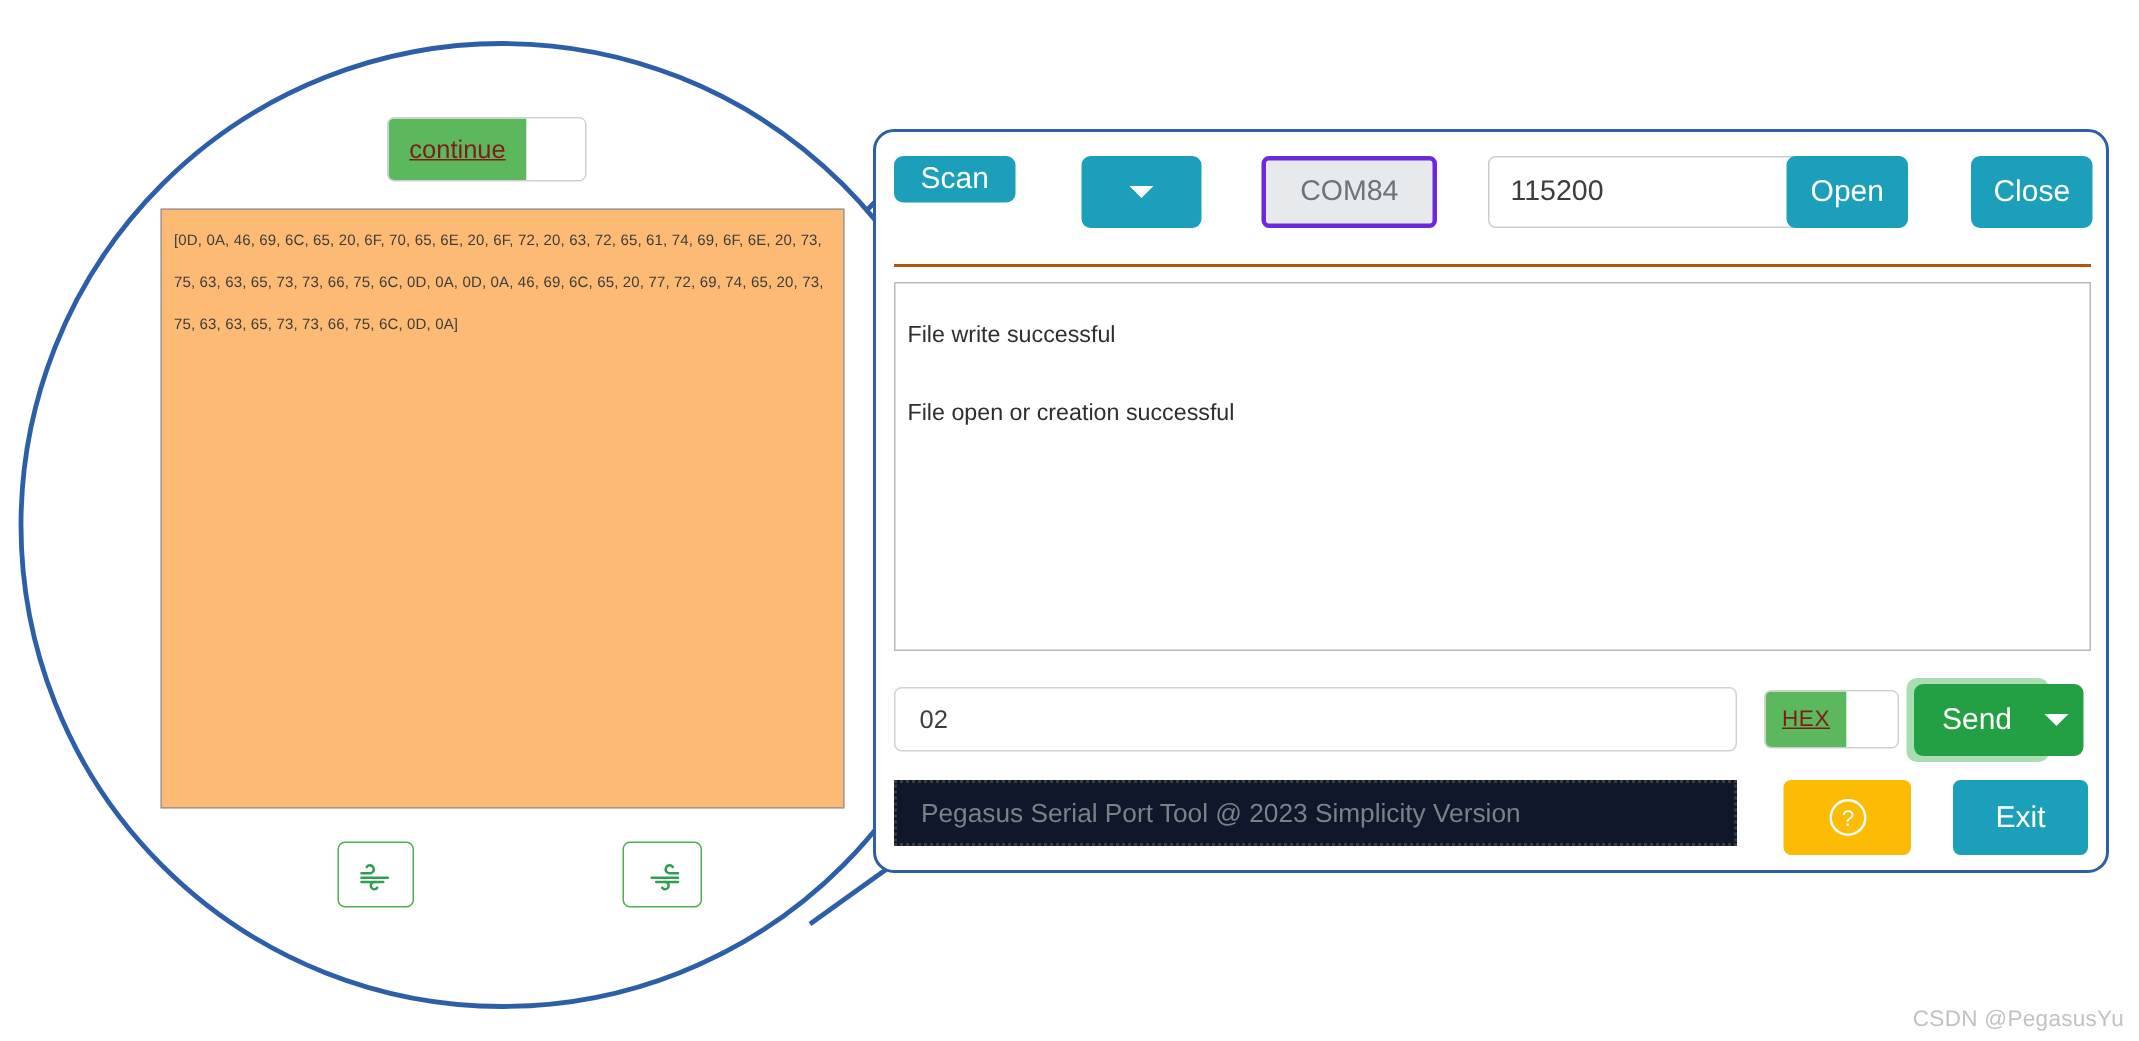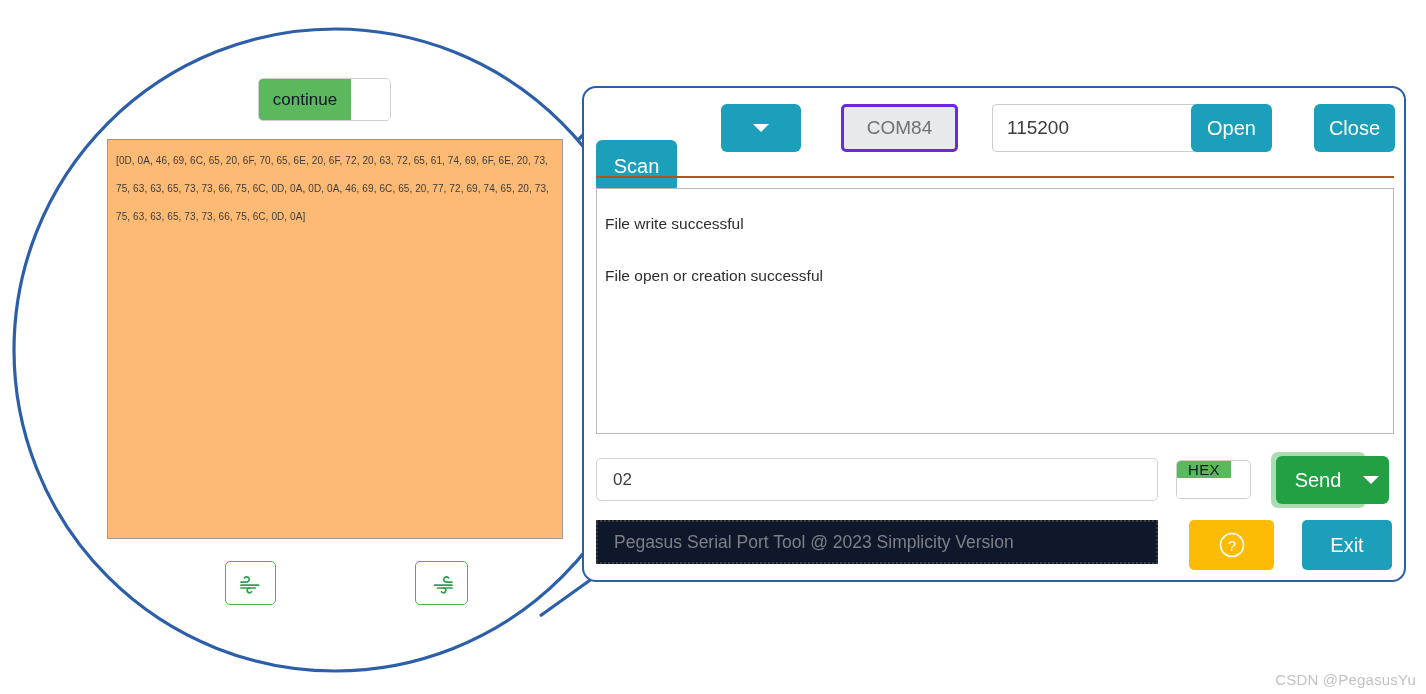--- a/index.html
+++ b/index.html
@@ -42,22 +42,23 @@
     border: 1px solid #cfcfcf;
     border-radius: 5px;
     background: #ffffff;
     overflow: hidden;
     box-sizing: border-box;
   }
   .toggle-on {
     display: flex;
     align-items: center;
     justify-content: center;
-    color: #0f172a;
+    color: #7f1d1d;
     font-weight: 400;
+    text-decoration: underline;
   }
   .toggle-knob {
     background: #ffffff;
   }
 
   #continue-toggle {
     left: 258px;
     top: 78px;
     width: 133px;
     height: 43px;
@@ -146,21 +147,21 @@
     background: #1b9fbb;
     color: #ffffff;
     font-size: 20px;
     font-family: "Liberation Sans", sans-serif;
     display: flex;
     align-items: center;
     justify-content: center;
     cursor: pointer;
     padding: 0;
   }
-  #scan-btn      { left: 0px;   top: 0px; width: 81px;  height: 52px; margin-top: 36px; }
+  #scan-btn      { left: 0px;   top: 0px; width: 81px;  height: 31px; }
   #scan-drop-btn { left: 125px; top: 0px; width: 80px;  height: 48px; }
   #open-btn      { left: 595px; top: 0px; width: 81px;  height: 48px; }
   #close-btn     { left: 718px; top: 0px; width: 81px;  height: 48px; align-items: center; }
 
   #port-display {
     position: absolute;
     left: 245px; top: 0px; width: 117px; height: 48px;
     box-sizing: border-box;
     border: 3px solid #6d28d9;
     border-radius: 5px;
@@ -238,21 +239,21 @@
     border-radius: 5px;
     background: #ffffff;
     color: #3c3c3c;
     font-size: 17px;
     font-family: "Liberation Sans", sans-serif;
     padding-left: 16px;
     outline: none;
   }
 
   #hex-toggle {
-    left: 592px; top: 372px; width: 75px; height: 39px; flex-direction: column;
+    left: 592px; top: 372px; width: 90px; height: 39px;
   }
   #hex-toggle .toggle-on {
     width: 54px;
     background: #5cb85c;
     font-size: 15px;
     letter-spacing: 0.4px;
   }
   #hex-toggle .toggle-knob { flex: 1; }
 
   #send-wrap {

